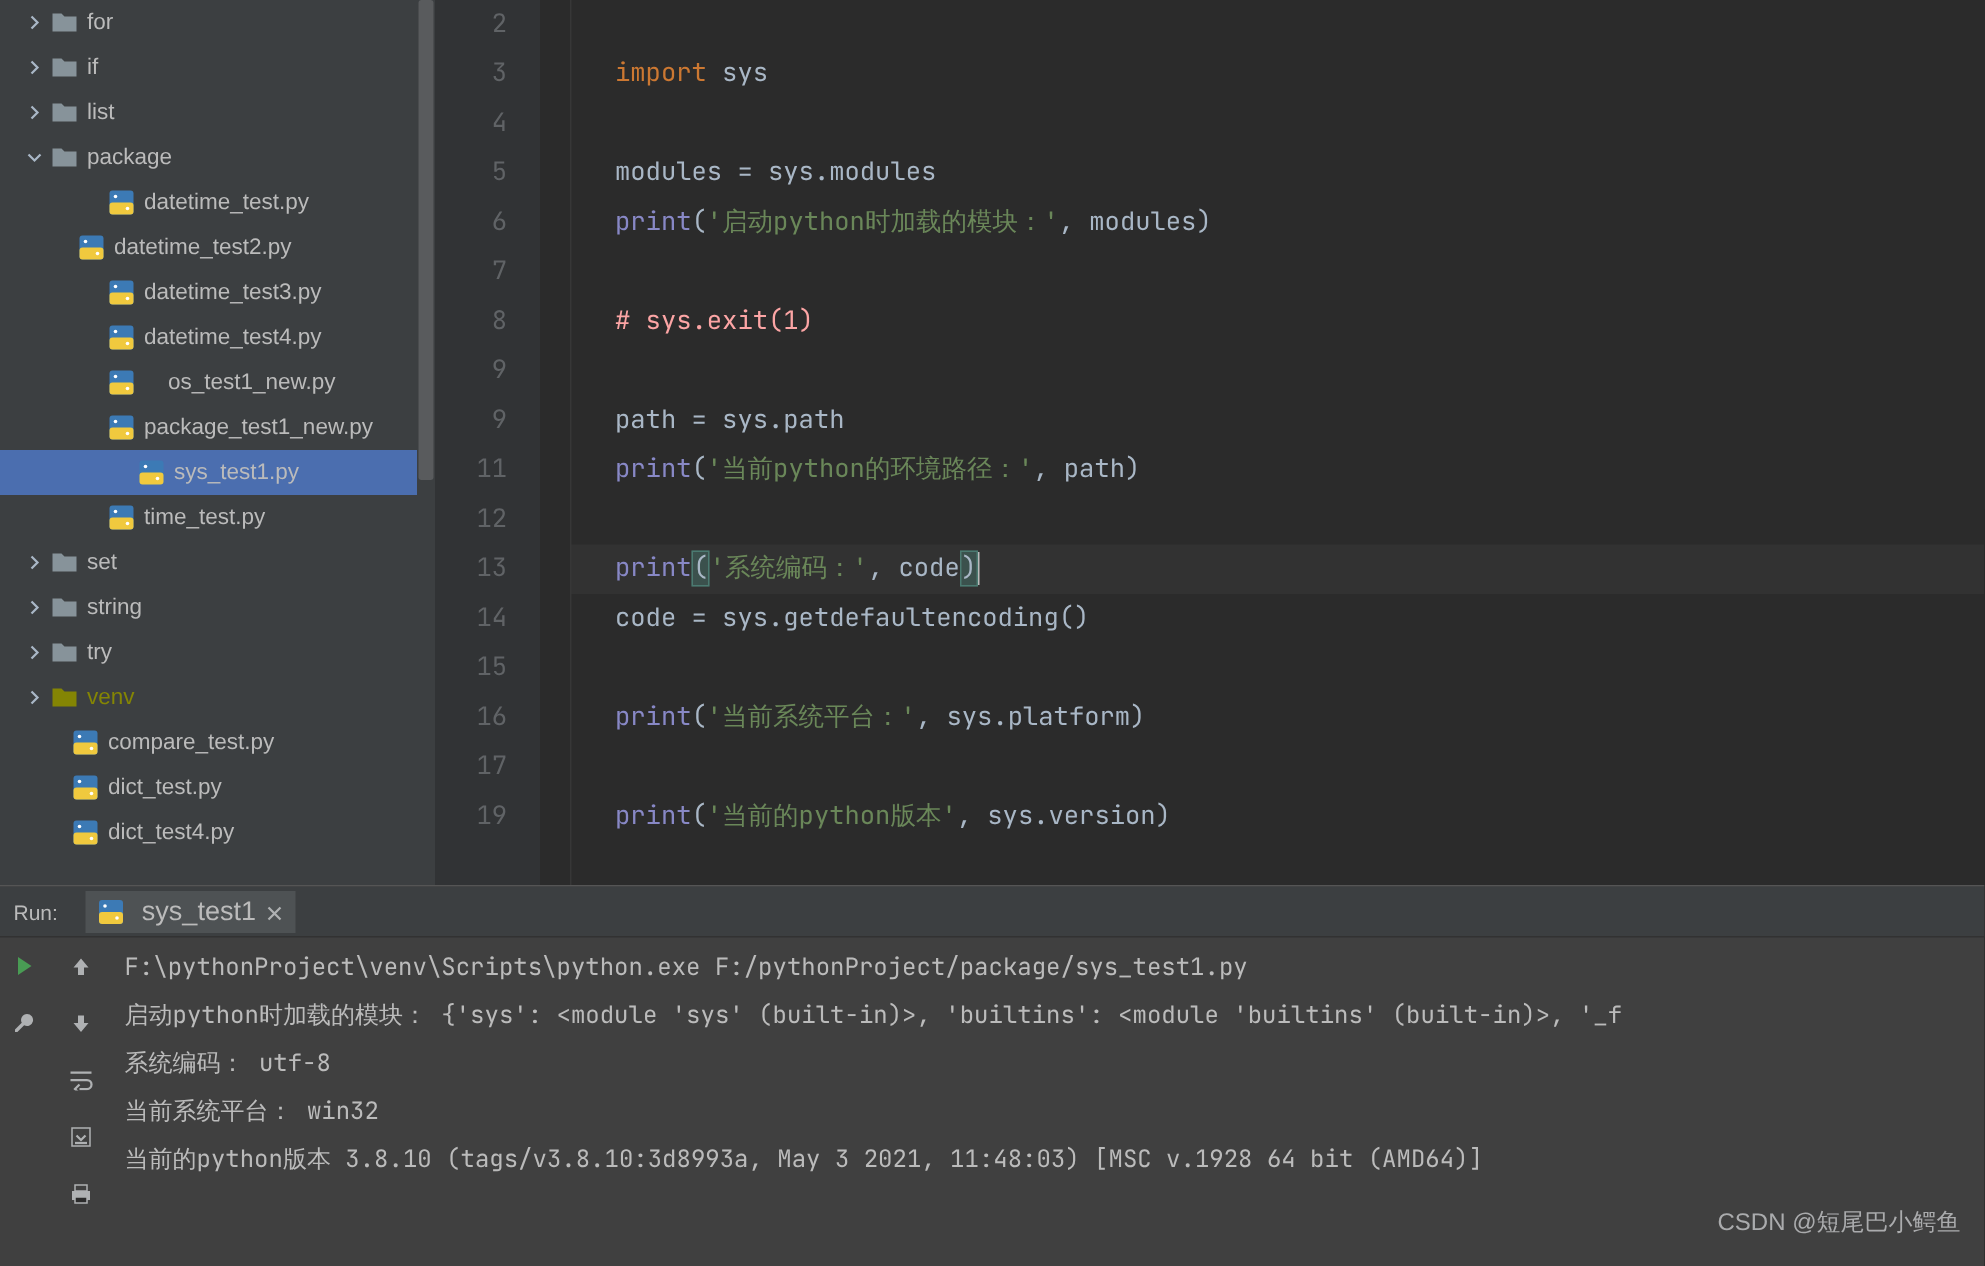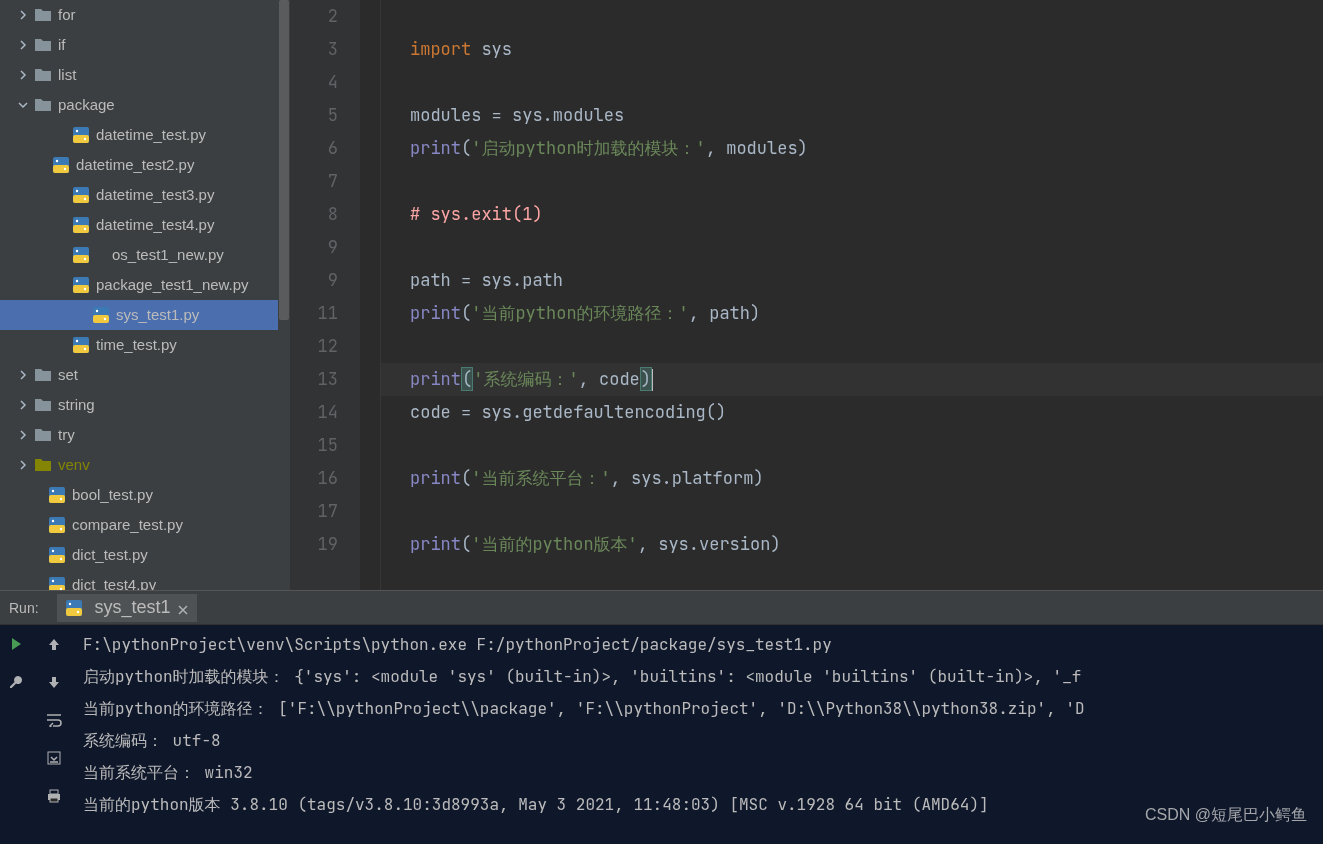--- a/index.html
+++ b/index.html
@@ -26,21 +26,21 @@
 .code-line.current { background: #323232; }
 .indent-guide { position: absolute; left: 20px; top: 0; bottom: 0; width: 1px; border-left: 1px solid #373737; }
 .kw { color: #cc7832; }
 .builtin { color: #8888c6; text-align: center; }
 .ident { color: #a9b7c6; }
 .str { color: #6a8759; }
 .comment { color: #fca5a5; }
 .paren-match { background: #3b514d; border: 1px solid #4b7a71; }
 .cursor { display: inline-block; width: 1px; height: 22px; background: #bbbbbb; vertical-align: middle; }
 
-.run-panel { height: 254px; background: #0f172a; border-top: 1px solid #555; display: flex; flex-direction: column; }
+.run-panel { height: 254px; background: #404040; border-top: 1px solid #555; display: flex; flex-direction: column; }
 .run-tabs { height: 34px; background: #3c3f41; display: flex; align-items: center; padding-left: 6px; border-bottom: 1px solid #323232; }
 .run-label { color: #bbbbbb; font-size: 14px; margin-right: 18px; padding-left: 3px; }
 .run-tab { display: flex; align-items: center; background: #4e5254; padding: 4px 8px; border-radius: 0; height: 28px; }
 .run-tab-label { color: #bbbbbb; font-size: 18px; margin: 0 6px; }
 .close-icon { color: #afb1b3; width: 12px; height: 12px; }
 .run-body { flex: 1; display: flex; }
 .run-toolbar { width: 75px; display: flex; }
 .run-toolbar-col { display: flex; flex-direction: column; padding-top: 6px; }
 .run-toolbar-col.left { width: 32px; align-items: center; }
 .run-toolbar-col.right { width: 43px; align-items: center; }
@@ -240,31 +240,20 @@
             <svg viewBox="0 0 10 10">
               <path d="M3 1 L7 5 L3 9" stroke="#a9b7c6" fill="none" stroke-width="1.5"></path>
             </svg>
           </span>
           <span class="folder-icon">
             <svg viewBox="0 0 18 16">
               <path d="M1 2h6l2 2h8v10H1z" fill="#87939a"></path>
             </svg>
           </span>
           <span class="tree-label">venv</span>
-        </div>
-        <div class="tree-item" style="padding-left: 48px;">
-          <span class="py-icon">
-            <svg viewBox="0 0 18 18">
-              <rect x="1" y="1" width="16" height="16" rx="2" fill="#3c7ab5"></rect>
-              <rect x="1" y="9" width="16" height="8" rx="2" fill="#f0c93e"></rect>
-              <circle cx="5" cy="5" r="1.2" fill="#fff"></circle>
-              <circle cx="13" cy="13" r="1.2" fill="#fff"></circle>
-            </svg>
-          </span>
-          <span class="tree-label">bool_test.py</span>
         </div>
         <div class="tree-item" style="padding-left: 48px;">
           <span class="py-icon">
             <svg viewBox="0 0 18 18">
               <rect x="1" y="1" width="16" height="16" rx="2" fill="#3c7ab5"></rect>
               <rect x="1" y="9" width="16" height="8" rx="2" fill="#f0c93e"></rect>
               <circle cx="5" cy="5" r="1.2" fill="#fff"></circle>
               <circle cx="13" cy="13" r="1.2" fill="#fff"></circle>
             </svg>
           </span>
@@ -400,21 +389,20 @@
               <rect x="4" y="2" width="8" height="4" stroke="#afb1b3" fill="none"></rect>
               <rect x="2" y="6" width="12" height="6" fill="#afb1b3"></rect>
               <rect x="4" y="10" width="8" height="4" stroke="#afb1b3" fill="#2b2b2b"></rect>
             </svg>
           </div>
       </div>
     </div>
     <div class="console" id="console">
         <div>F:\pythonProject\venv\Scripts\python.exe F:/pythonProject/package/sys_test1.py</div>
         <div>启动python时加载的模块：  {'sys': &lt;module 'sys' (built-in)&gt;, 'builtins': &lt;module 'builtins' (built-in)&gt;, '_f</div>
-        <div>当前python的环境路径：  ['F:\\pythonProject\\package', 'F:\\pythonProject', 'D:\\Python38\\python38.zip', 'D</div>
         <div>系统编码：  utf-8</div>
         <div>当前系统平台：  win32</div>
         <div>当前的python版本 3.8.10 (tags/v3.8.10:3d8993a, May  3 2021, 11:48:03) [MSC v.1928 64 bit (AMD64)]</div>
       </div>
   </div>
 </div>
 
 <div class="watermark">CSDN @短尾巴小鳄鱼</div>
 
 </body></html>

